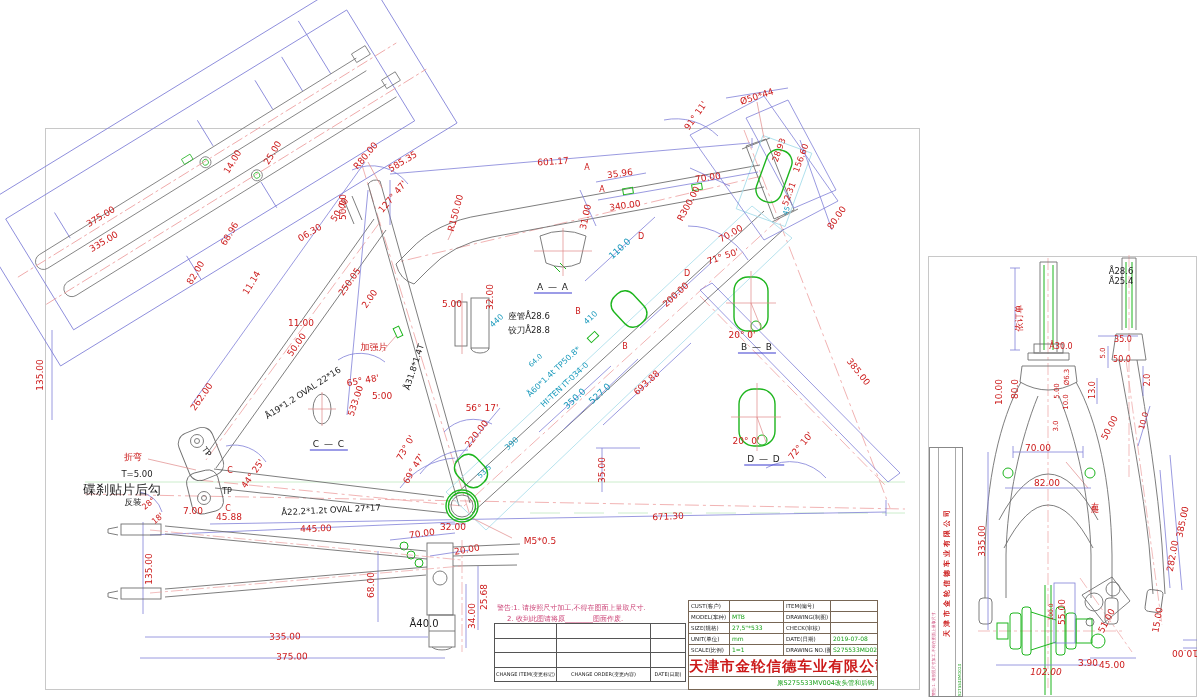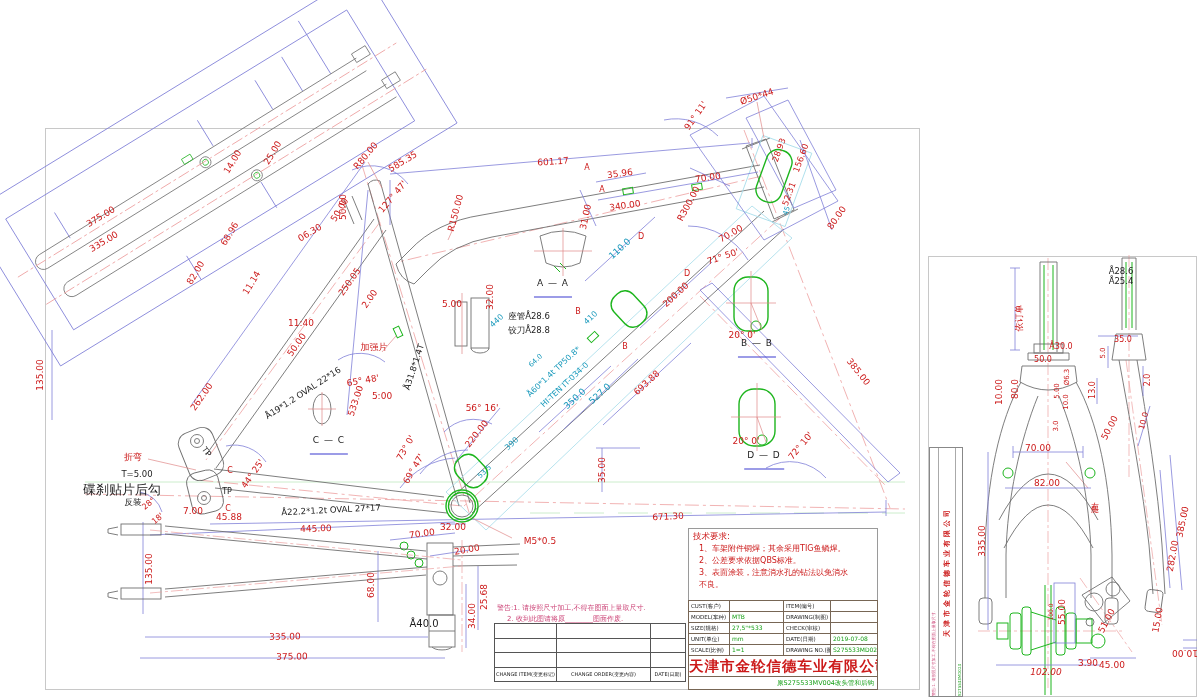--- a/index.html
+++ b/index.html
@@ -1,21 +1,21 @@
 <!DOCTYPE html>
 <html><head>
 <meta charset="utf-8">
 <style>
   html,body{margin:0;padding:0;background:#fff;}
   #canvas{position:relative;width:1200px;height:700px;background:#ffffff;overflow:hidden;
           font-family:"DejaVu Sans",sans-serif;}
   #geom{position:absolute;left:0;top:0;z-index:1;}
   #labels{position:absolute;left:0;top:0;width:1200px;height:700px;z-index:2;pointer-events:none;}
   .lbl{position:absolute;white-space:pre;line-height:1;transform-origin: center;}
-  .sec{border-bottom:1.5px solid #3a3ad0;padding:0 3px 9px;letter-spacing:1px;text-align:right;}
+  .sec{border-bottom:1.5px solid #3a3ad0;padding:0 3px 1px;letter-spacing:1px;text-align:right;}
   .v{writing-mode:vertical-rl;letter-spacing:2px;}
   .tech-box{position:absolute;left:688px;top:528px;width:190px;height:73px;border:1px solid #9a9a9a;
             color:#cc1a1a;box-sizing:border-box;padding:2px 4px;z-index:3;background:#fff0;}
   .tech-title{font-size:8.5px;}
   .tech-line{font-size:8px;line-height:1.5;padding-left:6px;white-space:nowrap;}
   .warn-box{position:absolute;left:497px;top:603px;width:190px;color:#cc4477;font-size:7px;
             line-height:1.55;z-index:3;white-space:nowrap;}
   .warn2{padding-left:10px;}
   .change-table{position:absolute;left:494px;top:623px;width:192px;height:59px;border:1px solid #555;
                 box-sizing:border-box;display:flex;flex-direction:column;z-index:3;}
@@ -302,21 +302,21 @@
       <span class="lbl" style="left: 233px; top: 162px; font-size: 9px; color: rgb(204, 26, 26); transform: translate(-50%, -50%) rotate(-59deg);">14.00</span>
       <span class="lbl" style="left: 273px; top: 153px; font-size: 9px; color: rgb(204, 26, 26); transform: translate(-50%, -50%) rotate(-59deg);">25.00</span>
       <span class="lbl" style="left: 101px; top: 217px; font-size: 9px; color: rgb(204, 26, 26); transform: translate(-50%, -50%) rotate(-31deg);">375.00</span>
       <span class="lbl" style="left: 104px; top: 242px; font-size: 9px; color: rgb(204, 26, 26); transform: translate(-50%, -50%) rotate(-31deg);">335.00</span>
       <span class="lbl" style="left: 230px; top: 234px; font-size: 9px; color: rgb(204, 26, 26); transform: translate(-50%, -50%) rotate(-59deg);">68.96</span>
       <span class="lbl" style="left: 196px; top: 273px; font-size: 9px; color: rgb(204, 26, 26); transform: translate(-50%, -50%) rotate(-59deg);">82.00</span>
       <span class="lbl" style="left: 310px; top: 233px; font-size: 9px; color: rgb(204, 26, 26); transform: translate(-50%, -50%) rotate(-31deg);">06.30</span>
       <span class="lbl" style="left: 252px; top: 283px; font-size: 9px; color: rgb(204, 26, 26); transform: translate(-50%, -50%) rotate(-59deg);">11.14</span>
       <span class="lbl" style="left: 340px; top: 210px; font-size: 9px; color: rgb(204, 26, 26); transform: translate(-50%, -50%) rotate(-59deg);">50.00</span>
       <span class="lbl" style="left: 40px; top: 375px; font-size: 9px; color: rgb(204, 26, 26); transform: translate(-50%, -50%) rotate(-90deg);">135.00</span>
-      <span class="lbl" style="left: 301px; top: 323px; font-size: 9px; color: rgb(204, 26, 26); transform: translate(-50%, -50%) rotate(0deg);">11:40</span>
+      <span class="lbl" style="left: 301px; top: 323px; font-size: 9px; color: rgb(204, 26, 26); transform: translate(-50%, -50%) rotate(0deg);">11:00</span>
       <span class="lbl" style="left: 297px; top: 345px; font-size: 9px; color: rgb(204, 26, 26); transform: translate(-50%, -50%) rotate(-55deg);">50.00</span>
       <span class="lbl" style="left: 374px; top: 347px; font-size: 9px; color: rgb(204, 26, 26); transform: translate(-50%, -50%) rotate(0deg);">加强片</span>
       <span class="lbl" style="left: 382px; top: 368px; font-size: 9px; color: rgb(204, 26, 26); transform: translate(-50%, -50%) rotate(0deg); margin-top: 28px;">5:00</span>
       <span class="lbl" style="left: 363px; top: 381px; font-size: 9px; color: rgb(204, 26, 26); transform: translate(-50%, -50%) rotate(-10deg);">65° 48'</span>
       <span class="lbl" style="left: 202px; top: 397px; font-size: 9px; color: rgb(204, 26, 26); transform: translate(-50%, -50%) rotate(-55deg);">262.00</span>
       <span class="lbl" style="left: 303px; top: 393px; font-size: 8.5px; color: rgb(28, 28, 28); transform: translate(-50%, -50%) rotate(-33deg);">Å19*1.2 OVAL 22*16</span>
       <span class="lbl" style="left: 356px; top: 401px; font-size: 9px; color: rgb(204, 26, 26); transform: translate(-50%, -50%) rotate(-72deg);">533.00</span>
       <span class="lbl" style="left: 414px; top: 367px; font-size: 8.5px; color: rgb(28, 28, 28); transform: translate(-50%, -50%) rotate(-72deg);">Å31.8*1.4T</span>
       <span class="lbl" style="left: 366px; top: 156px; font-size: 9px; color: rgb(204, 26, 26); transform: translate(-50%, -50%) rotate(-50deg);">R80.00</span>
       <span class="lbl" style="left: 393px; top: 197px; font-size: 9px; color: rgb(204, 26, 26); transform: translate(-50%, -50%) rotate(-50deg);">127° 47'</span>
@@ -350,21 +350,21 @@
       <span class="lbl" style="left: 554px; top: 372px; font-size: 8px; color: rgb(24, 153, 187); transform: translate(-50%, -50%) rotate(-43deg);">Å60*1.4t TP50.8*</span>
       <span class="lbl" style="left: 565px; top: 385px; font-size: 8px; color: rgb(24, 153, 187); transform: translate(-50%, -50%) rotate(-43deg);">HI-TEN IT-034-0</span>
       <span class="lbl" style="left: 575px; top: 399px; font-size: 9px; color: rgb(24, 153, 187); transform: translate(-50%, -50%) rotate(-43deg);">350.0</span>
       <span class="lbl" style="left: 600px; top: 394px; font-size: 9px; color: rgb(24, 153, 187); transform: translate(-50%, -50%) rotate(-43deg);">527.0</span>
       <span class="lbl" style="left: 647px; top: 383px; font-size: 9px; color: rgb(204, 26, 26); transform: translate(-50%, -50%) rotate(-43deg);">693.88</span>
       <span class="lbl" style="left: 578px; top: 312px; font-size: 8px; color: rgb(204, 26, 26); transform: translate(-50%, -50%) rotate(0deg);">B</span>
       <span class="lbl" style="left: 625px; top: 347px; font-size: 8px; color: rgb(204, 26, 26); transform: translate(-50%, -50%) rotate(0deg);">B</span>
       <span class="lbl" style="left: 512px; top: 444px; font-size: 8px; color: rgb(24, 153, 187); transform: translate(-50%, -50%) rotate(-43deg);">390</span>
       <span class="lbl" style="left: 485px; top: 472px; font-size: 7px; color: rgb(24, 153, 187); transform: translate(-50%, -50%) rotate(-43deg);">53.5</span>
       <span class="lbl" style="left: 536px; top: 361px; font-size: 7px; color: rgb(24, 153, 187); transform: translate(-50%, -50%) rotate(-43deg);">64.0</span>
-      <span class="lbl" style="left: 482px; top: 408px; font-size: 9px; color: rgb(204, 26, 26); transform: translate(-50%, -50%) rotate(0deg);">56° 16'</span>
+      <span class="lbl" style="left: 482px; top: 408px; font-size: 9px; color: rgb(204, 26, 26); transform: translate(-50%, -50%) rotate(0deg);">56° 17'</span>
       <span class="lbl" style="left: 477px; top: 434px; font-size: 9px; color: rgb(204, 26, 26); transform: translate(-50%, -50%) rotate(-52deg);">220.00</span>
       <span class="lbl sec" style="left: 553px; top: 288px; font-size: 9px; color: rgb(28, 28, 28); transform: translate(-50%, -50%) rotate(0deg);">A — A</span>
       <span class="lbl" style="left: 529px; top: 316px; font-size: 8.5px; color: rgb(28, 28, 28); transform: translate(-50%, -50%) rotate(0deg);">座管Å28.6</span>
       <span class="lbl" style="left: 529px; top: 330px; font-size: 8.5px; color: rgb(28, 28, 28); transform: translate(-50%, -50%) rotate(0deg);">铰刀Å28.8</span>
       <span class="lbl" style="left: 452px; top: 304px; font-size: 9px; color: rgb(204, 26, 26); transform: translate(-50%, -50%) rotate(0deg);">5.00</span>
       <span class="lbl" style="left: 490px; top: 297px; font-size: 9px; color: rgb(204, 26, 26); transform: translate(-50%, -50%) rotate(-90deg);">32.00</span>
       <span class="lbl sec" style="left: 329px; top: 445px; font-size: 9px; color: rgb(28, 28, 28); transform: translate(-50%, -50%) rotate(0deg);">C — C</span>
       <span class="lbl sec" style="left: 757px; top: 348px; font-size: 9px; color: rgb(28, 28, 28); transform: translate(-50%, -50%) rotate(0deg);">B — B</span>
       <span class="lbl sec" style="left: 764px; top: 460px; font-size: 9px; color: rgb(28, 28, 28); transform: translate(-50%, -50%) rotate(0deg);">D — D</span>
       <span class="lbl" style="left: 742px; top: 335px; font-size: 9px; color: rgb(204, 26, 26); transform: translate(-50%, -50%) rotate(0deg);">20° 0'</span>
@@ -398,21 +398,21 @@
       <span class="lbl" style="left: 371px; top: 585px; font-size: 9px; color: rgb(204, 26, 26); transform: translate(-50%, -50%) rotate(-90deg);">68.00</span>
       <span class="lbl" style="left: 285px; top: 637px; font-size: 9px; color: rgb(204, 26, 26); transform: translate(-50%, -50%) rotate(-1deg);">335.00</span>
       <span class="lbl" style="left: 292px; top: 657px; font-size: 9px; color: rgb(204, 26, 26); transform: translate(-50%, -50%) rotate(-1deg);">375.00</span>
       <span class="lbl" style="left: 472px; top: 616px; font-size: 9px; color: rgb(204, 26, 26); transform: translate(-50%, -50%) rotate(-90deg);">34.00</span>
       <span class="lbl" style="left: 484px; top: 597px; font-size: 9px; color: rgb(204, 26, 26); transform: translate(-50%, -50%) rotate(-90deg);">25.68</span>
       <span class="lbl" style="left: 424px; top: 624px; font-size: 10px; color: rgb(28, 28, 28); transform: translate(-50%, -50%) rotate(0deg);">Å40.0</span>
       <span class="lbl" style="left: 1121px; top: 271px; font-size: 8.5px; color: rgb(28, 28, 28); transform: translate(-50%, -50%) rotate(0deg);">Å28.6</span>
       <span class="lbl" style="left: 1121px; top: 281px; font-size: 8.5px; color: rgb(28, 28, 28); transform: translate(-50%, -50%) rotate(0deg);">Å25.4</span>
       <span class="lbl" style="left: 1019px; top: 318px; font-size: 9px; color: rgb(204, 26, 26); transform: translate(-50%, -50%) rotate(-90deg);">依订单</span>
       <span class="lbl" style="left: 1061px; top: 347px; font-size: 8px; color: rgb(204, 26, 26); transform: translate(-50%, -50%) rotate(0deg);">Å30.0</span>
-      <span class="lbl" style="left: 1043px; top: 360px; font-size: 8px; color: rgb(204, 26, 26); transform: translate(-50%, -50%) rotate(0deg);">50.0</span>
+      <span class="lbl" style="left: 1122px; top: 360px; font-size: 8px; color: rgb(204, 26, 26); transform: translate(-50%, -50%) rotate(0deg);">50.0</span>
       <span class="lbl" style="left: 1067px; top: 377px; font-size: 7px; color: rgb(204, 26, 26); transform: translate(-50%, -50%) rotate(-90deg);">Ø6.3</span>
       <span class="lbl" style="left: 1057px; top: 391px; font-size: 7px; color: rgb(204, 26, 26); transform: translate(-50%, -50%) rotate(-90deg);">5.00</span>
       <span class="lbl" style="left: 1066px; top: 402px; font-size: 7px; color: rgb(204, 26, 26); transform: translate(-50%, -50%) rotate(-90deg);">10.0</span>
       <span class="lbl" style="left: 1056px; top: 426px; font-size: 7px; color: rgb(204, 26, 26); transform: translate(-50%, -50%) rotate(-90deg);">3.0</span>
       <span class="lbl" style="left: 999px; top: 392px; font-size: 9px; color: rgb(204, 26, 26); transform: translate(-50%, -50%) rotate(-90deg);">10.00</span>
       <span class="lbl" style="left: 1015px; top: 389px; font-size: 9px; color: rgb(204, 26, 26); transform: translate(-50%, -50%) rotate(-90deg);">80.0</span>
       <span class="lbl" style="left: 1038px; top: 448px; font-size: 9px; color: rgb(204, 26, 26); transform: translate(-50%, -50%) rotate(0deg);">70.00</span>
       <span class="lbl" style="left: 1047px; top: 483px; font-size: 9px; color: rgb(204, 26, 26); transform: translate(-50%, -50%) rotate(0deg);">82.00</span>
       <span class="lbl v" style="left: 1094px; top: 498px; font-size: 8px; color: rgb(204, 26, 26); transform: translate(-50%, -50%) rotate(0deg);">左腿</span>
       <span class="lbl" style="left: 982px; top: 541px; font-size: 9px; color: rgb(204, 26, 26); transform: translate(-50%, -50%) rotate(-90deg);">335.00</span>
@@ -427,27 +427,20 @@
       <span class="lbl" style="left: 1112px; top: 665px; font-size: 9px; color: rgb(204, 26, 26); transform: translate(-50%, -50%) rotate(0deg);">45.00</span>
       <span class="lbl" style="left: 1046px; top: 672px; font-size: 9px; color: rgb(204, 26, 26); transform: translate(-50%, -50%) rotate(0deg); font-style: italic;">102.00</span>
       <span class="lbl" style="left: 1123px; top: 340px; font-size: 8px; color: rgb(204, 26, 26); transform: translate(-50%, -50%) rotate(0deg);">35.0</span>
       <span class="lbl" style="left: 1103px; top: 353px; font-size: 7px; color: rgb(204, 26, 26); transform: translate(-50%, -50%) rotate(-90deg);">5.0</span>
       <span class="lbl" style="left: 1093px; top: 390px; font-size: 8px; color: rgb(204, 26, 26); transform: translate(-50%, -50%) rotate(-90deg);">13.0</span>
       <span class="lbl" style="left: 1148px; top: 380px; font-size: 8px; color: rgb(204, 26, 26); transform: translate(-50%, -50%) rotate(-90deg);">2.0</span>
       <span class="lbl" style="left: 1110px; top: 428px; font-size: 9px; color: rgb(204, 26, 26); transform: translate(-50%, -50%) rotate(-62deg);">50.00</span>
       <span class="lbl" style="left: 1144px; top: 421px; font-size: 8px; color: rgb(204, 26, 26); transform: translate(-50%, -50%) rotate(-75deg);">10.0</span>
     </div>
 
-<div class="tech-box">
-  <div class="tech-title">技术要求:</div>
-  <div class="tech-line">1、车架附件铜焊；其余采用TIG鱼鳞焊。</div>
-  <div class="tech-line">2、公差要求依据QBS标准。</div>
-  <div class="tech-line">3、表面涂装，注意消水孔的钻法以免消水</div>
-  <div class="tech-line">不良。</div>
-</div>
 
 <div class="warn-box">
   <div>警告:1. 请按照尺寸加工,不得在图面上量取尺寸.</div>
   <div class="warn2">2. 收到此图请将原________图面作废.</div>
 </div>
 
 <div class="change-table">
   <div class="ct-row">
         <div class="ct-cell ct-c1"></div>
         <div class="ct-cell ct-c2"></div>

